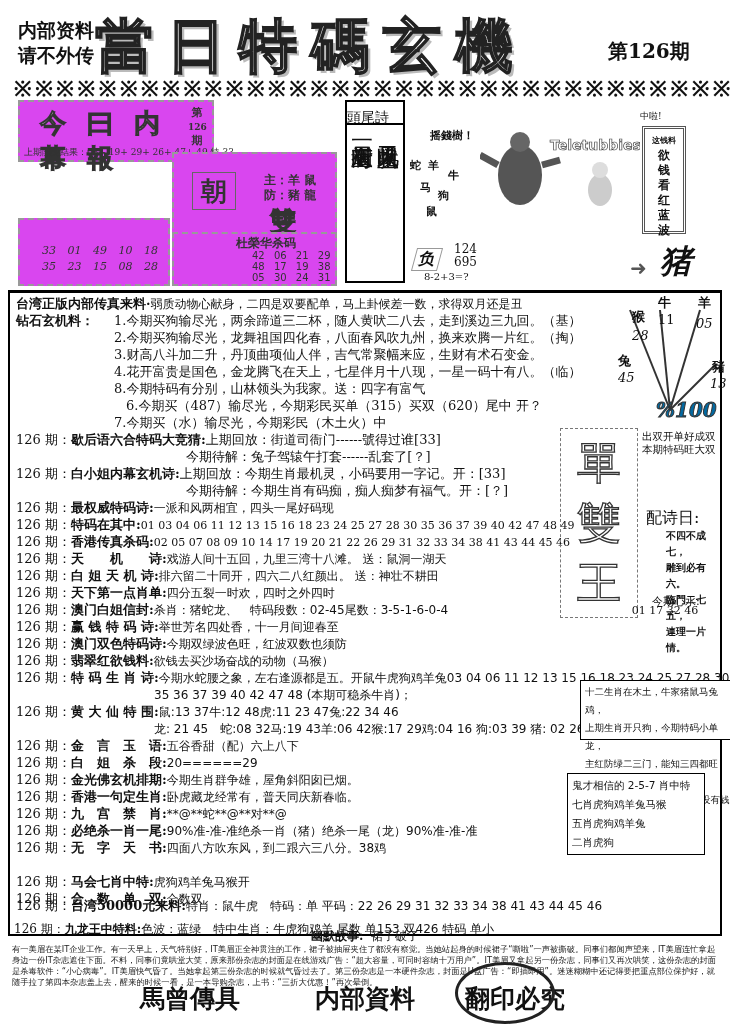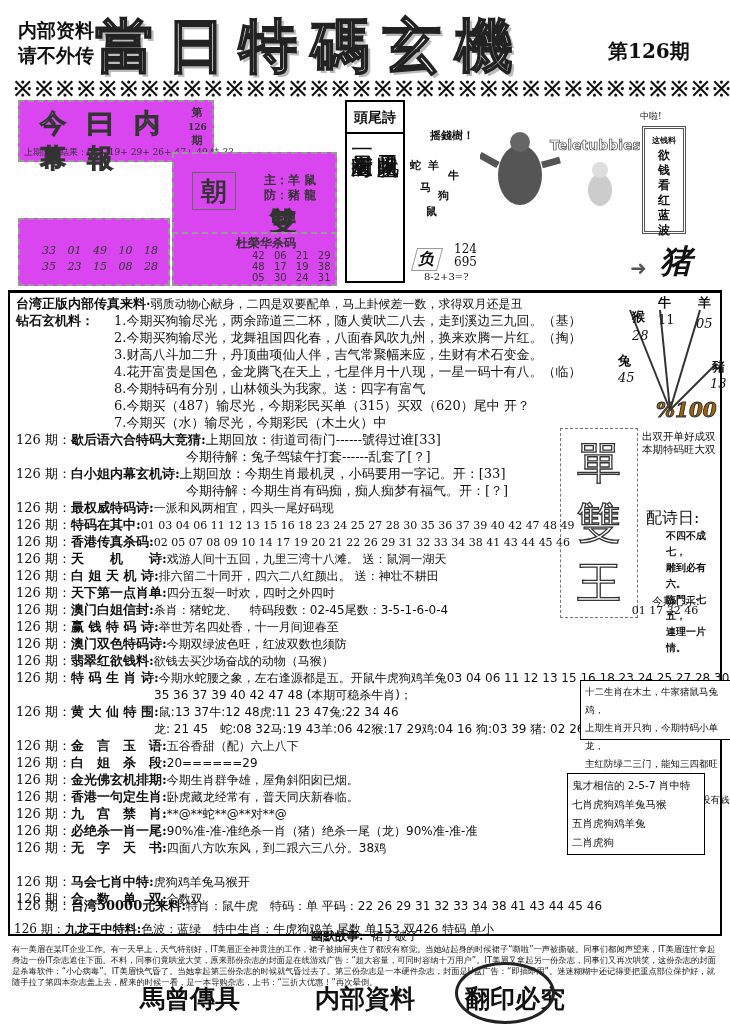--- a/index.html
+++ b/index.html
@@ -9,21 +9,21 @@
 .hdr-title{left:95px;top:8px;display:flex;gap:12px}
 .hdr-title span{font-size:58px;font-weight:bold;color:#fff;-webkit-text-stroke:1.6px #222;font-family:"DejaVu Serif",serif;letter-spacing:2px;text-shadow:3px 3px 0 #bbb}
 .hdr-issue{left:608px;top:38px;font-weight:bold;font-size:20px}
 .stars{left:14px;top:74px;font-size:21px;letter-spacing:3.6px;white-space:nowrap;font-weight:bold}
 .panel{border:1px solid #777;background:#d946ef;font-size:7px;color:#333}
 .jin{left:18px;top:100px;width:196px;height:62px;border:2px dashed #999}
 .jin .t{font-size:26px;font-weight:bold;letter-spacing:6px;color:#fff;-webkit-text-stroke:1px #333;position:absolute;left:20px;top:4px}
 .jin .nums{position:absolute;left:4px;top:44px;font-size:9px;white-space:nowrap}
 .jin .iss{position:absolute;right:6px;top:4px;font-size:11px;font-weight:bold;width:18px;text-align:center;line-height:14px}
 .poem-box{left:345px;top:100px;width:60px;height:183px;border:2px solid #000}
-.poem-box .h{height:32px;border-bottom:2px solid #000;text-align:center;font-weight:bold;font-size:14px;line-height:30px;font-family:"DejaVu Serif",serif}
+.poem-box .h{height:23px;border-bottom:2px solid #000;text-align:left;font-weight:normal;font-size:14px;line-height:30px;font-family:"DejaVu Serif",serif}
 .poem-box .cols{display:flex;justify-content:center;gap:2px;padding-top:4px}
 .poem-box .col{writing-mode:vertical-rl;font-family:"DejaVu Sans",sans-serif;font-size:22px;line-height:24px;letter-spacing:0}
 .main{left:8px;top:290px;width:714px;height:646px;border:2px solid #000;border-top:3px solid #000}
 .line{position:absolute;left:6px;white-space:nowrap;font-size:13px;line-height:17px}
 .line b{font-weight:bold;font-family:"DejaVu Serif",serif}
 .line .v{font-family:"DejaVu Sans",sans-serif;font-size:12px}
 .sm{font-size:11px}
 .rbox{position:absolute;border:1.5px solid #000;background:#fff;font-size:11px;line-height:20px;padding:2px 4px}
 .story{position:absolute;left:12px;top:944px;width:708px;font-family:"DejaVu Sans",sans-serif;font-size:8.3px;line-height:11px;color:#222}
 .bot{top:982px;font-size:25px;font-weight:bold;font-family:"DejaVu Serif",serif}
@@ -130,21 +130,21 @@
 </div>
 
 <div class="abs main">
   <div class="line" style="top:2px;font-size:13px"><b>台湾正版内部传真来料·</b><span class="v">弱质动物心献身，二四是双要配单，马上卦候差一数，求得双月还是丑</span></div>
   <div class="line" style="top:19px"><b>钻石玄机料：</b></div>
   <div class="line v" style="top:19px;left:104px">1.今期买狗输尽光，两余蹄道三二杯，随人黄吠二八去，走到溪边三九回。（基）</div>
   <div class="line v" style="top:36px;left:104px">2.今期买狗输尽光，龙舞祖国四化春，八面春风吹九州，换来欢腾一片红。（掏）</div>
   <div class="line v" style="top:53px;left:104px">3.财高八斗加二升，丹顶曲项仙人伴，吉气常聚幅来应，生财有术石变金。</div>
   <div class="line v" style="top:70px;left:104px">4.花开富贵是国色，金龙腾飞在天上，七星伴月十八现，一星一码十有八。（临）</div>
   <div class="line v" style="top:87px;left:104px">8.今期特码有分别，山林领头为我家。送：四字有富气</div>
-  <div class="line v" style="top:104px;left:104px">6.今期买（487）输尽光，今期彩民买单（315）买双（620）尾中 开？</div>
+  <div class="line v" style="top:104px;left:116px">6.今期买（487）输尽光，今期彩民买单（315）买双（620）尾中 开？</div>
   <div class="line v" style="top:121px;left:104px">7.今期买（水）输尽光，今期彩民（木土火）中</div>
 
   <div class="line" style="top:138px"><span>126 期：</span><b>歇后语六合特码大竞猜:</b><span>上期回放：街道司衙门------號得过谁[33]</span></div>
   <div class="line" style="top:155px;left:176px">今期待解：兔子驾辕午打套------乱套了[？]</div>
   <div class="line" style="top:172px"><span>126 期：</span><b>白小姐内幕玄机诗:</b><span>上期回放：今期生肖最机灵，小码要用一字记。开：[33]</span></div>
   <div class="line" style="top:189px;left:176px">今期待解：今期生肖有码痴，痴人痴梦有福气。开：[？]</div>
 
   <div class="line" style="top:206px"><span>126 期：</span><b>最权威特码诗:</b><span class="v">一派和风两相宜，四头一尾好码现</span></div>
   <div class="line" style="top:223px"><span>126 期：</span><b>特码在其中:</b><span class="sm">01 03 04 06 11 12 13 15 16 18 23 24 25 27 28 30 35 36 37 39 40 42 47 48 49</span></div>
   <div class="line" style="top:240px"><span>126 期：</span><b>香港传真杀码:</b><span class="sm">02 05 07 08 09 10 14 17 19 20 21 22 26 29 31 32 33 34 38 41 43 44 45 46</span></div>
@@ -185,21 +185,21 @@
   <div class="abs" style="left:98px;top:4px;font-size:13px;font-weight:bold">牛</div>
   <div class="abs" style="left:98px;top:22px;font-size:13px;">11</div>
   <div class="abs" style="left:138px;top:4px;font-size:13px;font-weight:bold">羊</div>
   <div class="abs" style="left:136px;top:26px;font-size:13px;font-style:italic">05</div>
   <div class="abs" style="left:72px;top:18px;font-size:13px;font-weight:bold">猴</div>
   <div class="abs" style="left:72px;top:38px;font-size:13px;font-style:italic">28</div>
   <div class="abs" style="left:58px;top:62px;font-size:13px;font-weight:bold">兔</div>
   <div class="abs" style="left:58px;top:80px;font-size:13px;font-style:italic">45</div>
   <div class="abs" style="left:152px;top:68px;font-size:13px;font-weight:bold">豬</div>
   <div class="abs" style="left:150px;top:86px;font-size:13px;font-style:italic">13</div>
-  <div class="abs" style="left:96px;top:108px;font-size:20px;font-weight:bold;font-style:italic;color:#a16207;-webkit-text-stroke:1px #333">%100</div>
+  <div class="abs" style="left:96px;top:108px;font-size:20px;font-weight:bold;font-style:italic;color:#0369a1;-webkit-text-stroke:1px #333">%100</div>
 
   <div class="abs dice-box" style="left:0;top:138px;width:78px;height:190px;text-align:center">
     <div style="font-size:44px;color:#fff;-webkit-text-stroke:1.3px #333;line-height:60px;margin-top:4px">單</div>
     <div style="font-size:44px;color:#fff;-webkit-text-stroke:1.3px #333;line-height:60px">雙</div>
     <div style="font-size:44px;color:#fff;-webkit-text-stroke:1.3px #333;line-height:60px">王</div>
   </div>
   <div class="abs" style="left:82px;top:140px;font-size:10.5px;line-height:13px">
     <div>出双开单好成双</div>
     <div>本期特码旺大双</div>
   </div>

